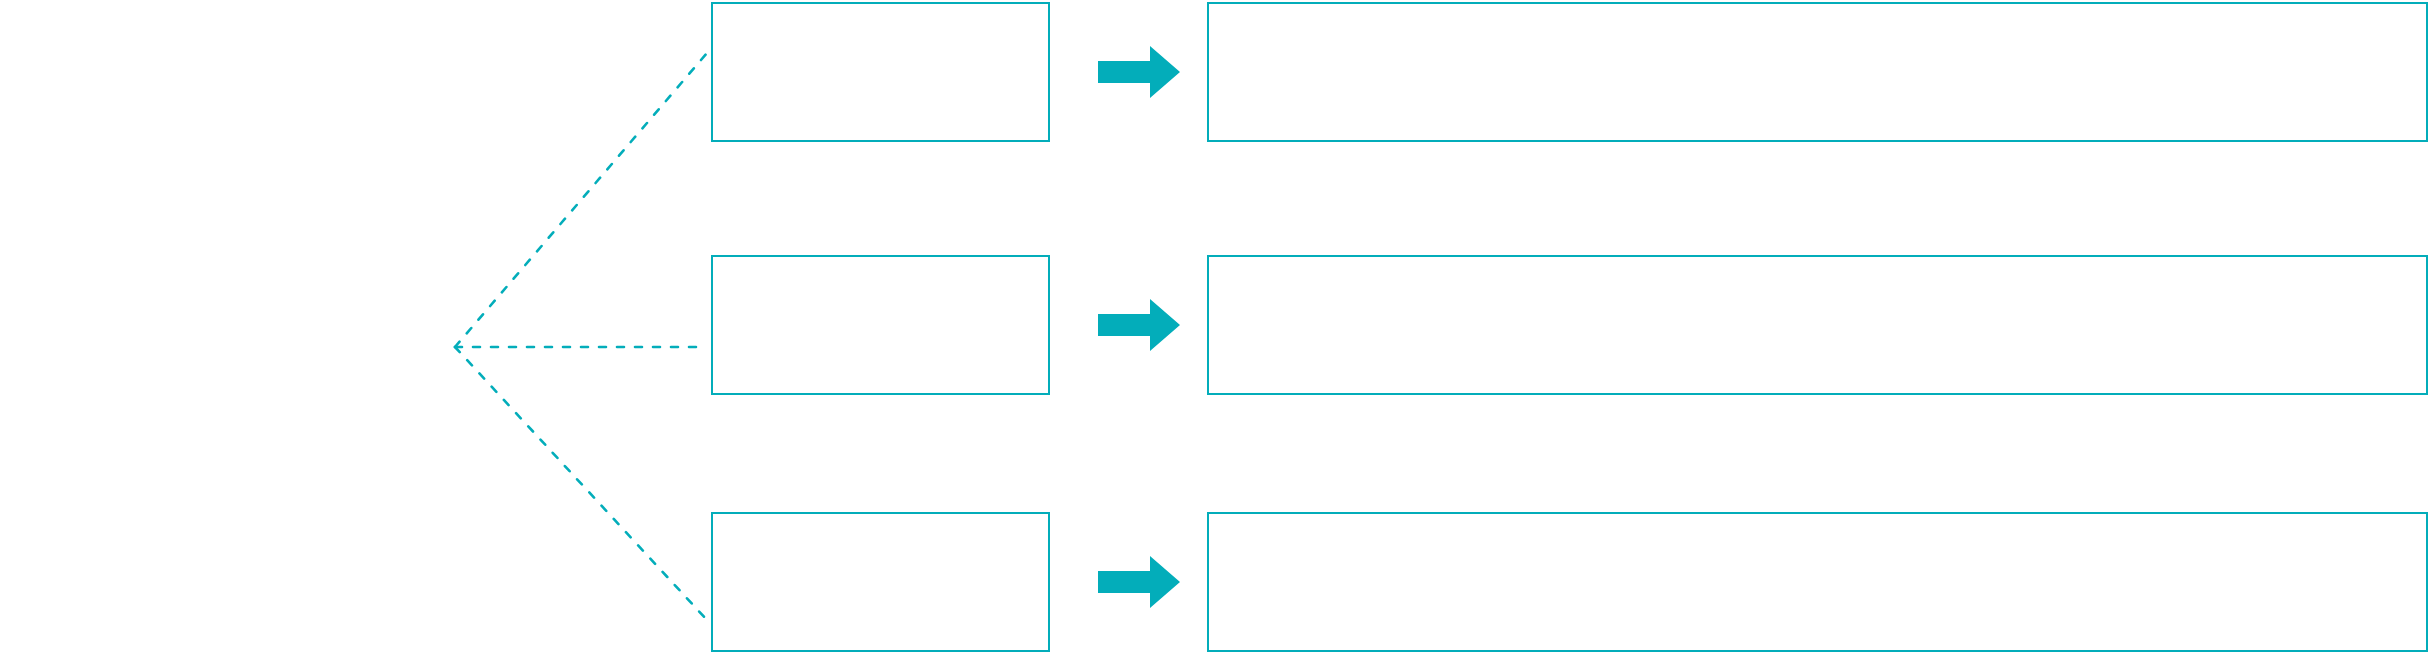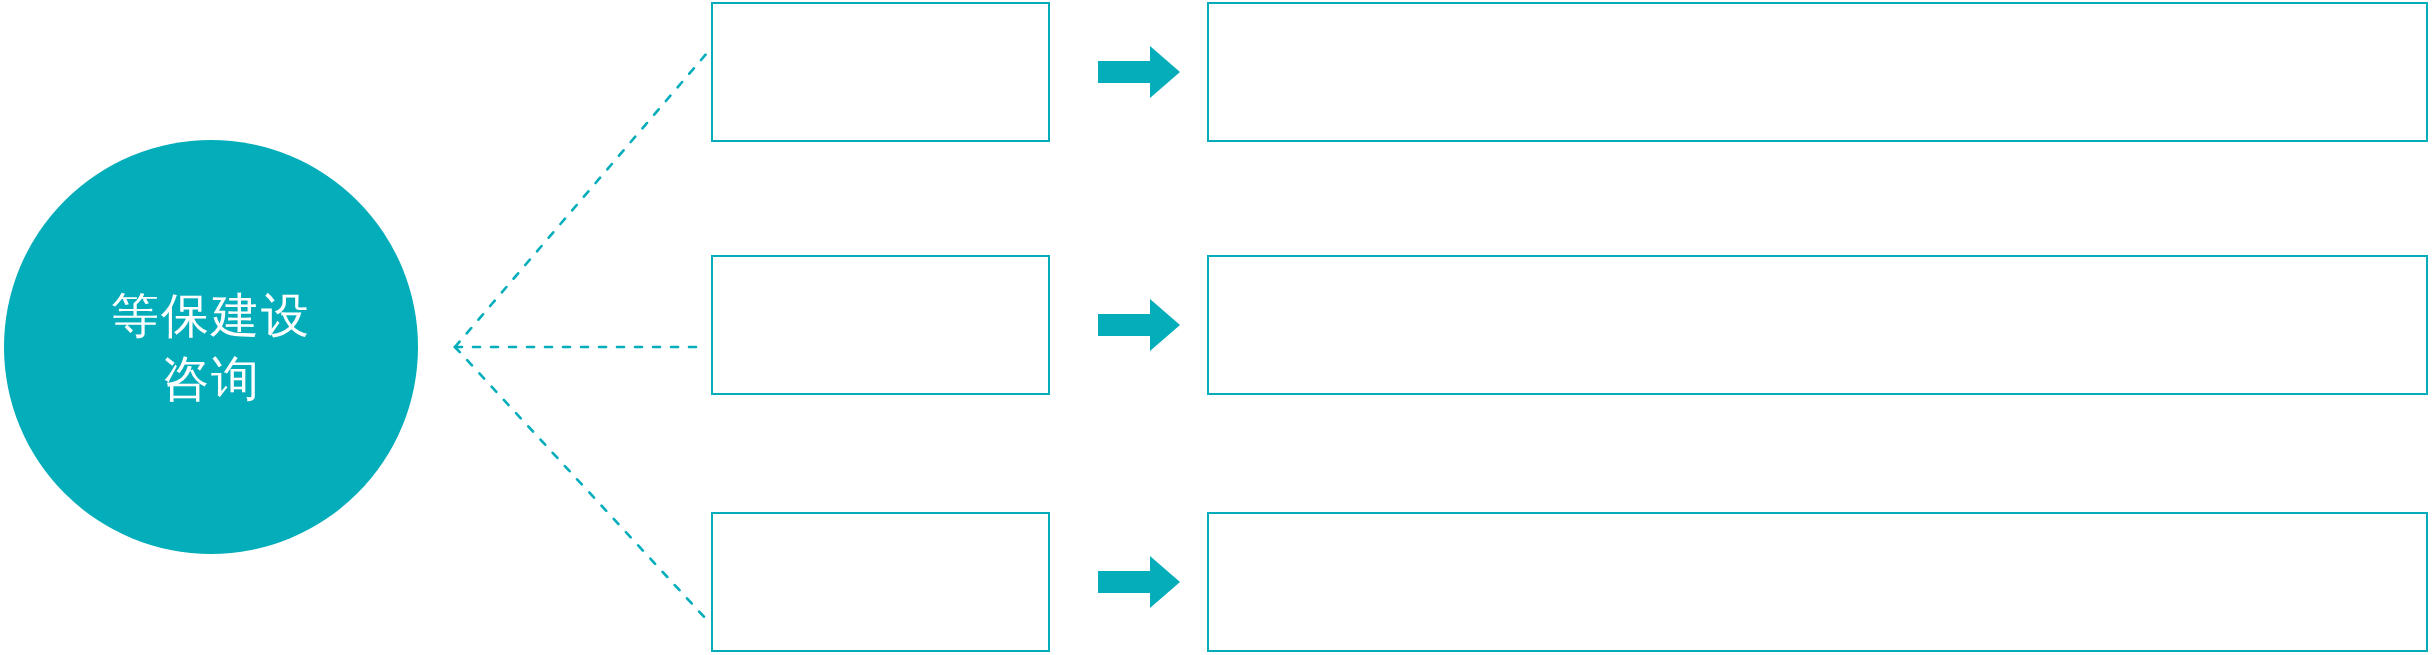--- a/index.html
+++ b/index.html
@@ -120,24 +120,20 @@
 <body>
 
 <div id="stage">
 
   <svg class="connectors" viewBox="0 0 2434 655" width="2434" height="655" xmlns="http://www.w3.org/2000/svg">
     <line x1="455" y1="347" x2="707" y2="53" stroke="#03adba" stroke-width="2.6" stroke-dasharray="7 11" stroke-linecap="round"></line>
     <line x1="455" y1="347" x2="707" y2="347" stroke="#03adba" stroke-width="2.6" stroke-dasharray="7 11" stroke-linecap="round"></line>
     <line x1="455" y1="347" x2="707" y2="620" stroke="#03adba" stroke-width="2.6" stroke-dasharray="7 11" stroke-linecap="round"></line>
   </svg>
 
-  <div class="hub">
-    <div class="hub-line">等保建设</div>
-    <div class="hub-line">咨询</div>
-  </div>
 
   <div class="row row-1">
     <div class="box-small">
       <span class="box-text"></span>
     </div>
     <div class="arrow">
       <svg viewBox="0 0 82 52" width="82" height="52" xmlns="http://www.w3.org/2000/svg">
         <polygon points="0,15 52,15 52,0 82,26 52,52 52,37 0,37" fill="#03adba"></polygon>
       </svg>
     </div>

